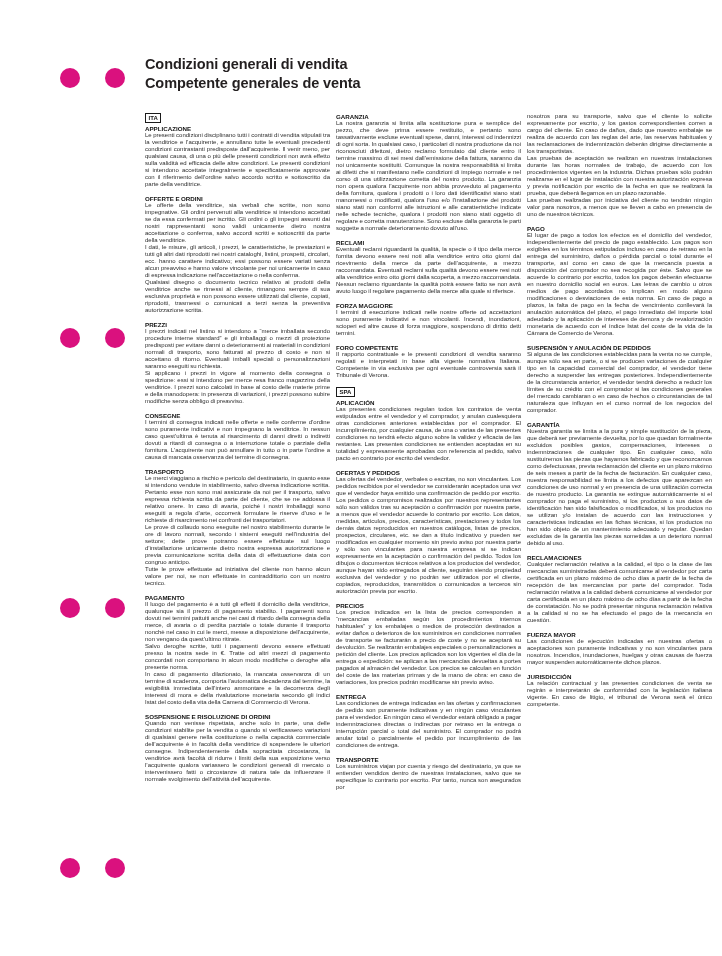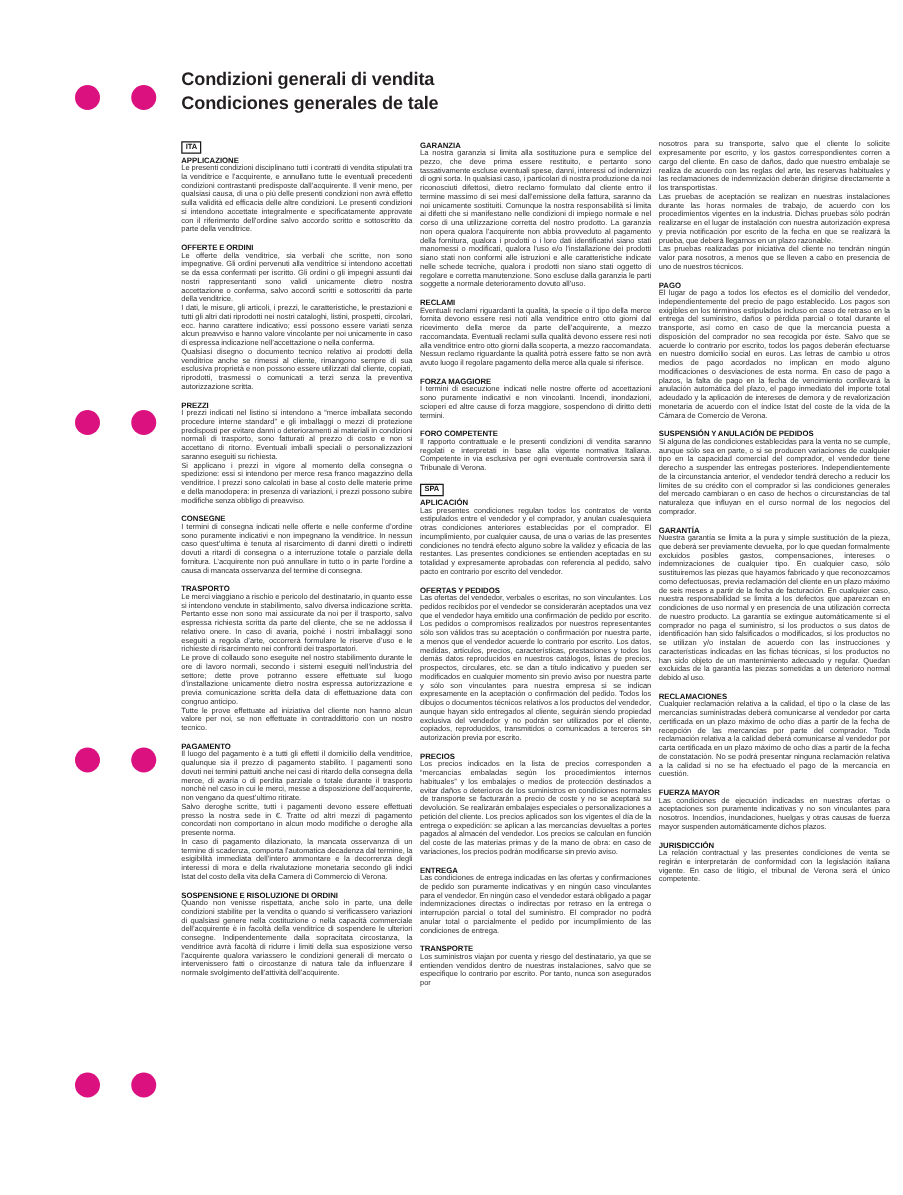--- a/index.html
+++ b/index.html
@@ -38,21 +38,21 @@
   <div class="dot" style="left: 60px; top: 328px; background: rgb(218, 17, 126);"></div>
   <div class="dot" style="left: 105px; top: 328px; background: rgb(218, 17, 126);"></div>
   <div class="dot" style="left: 60px; top: 598px; background: rgb(218, 17, 126);"></div>
   <div class="dot" style="left: 105px; top: 598px; background: rgb(218, 17, 126);"></div>
   <div class="dot" style="left: 60px; top: 858px; background: rgb(218, 17, 126);"></div>
   <div class="dot" style="left: 105px; top: 858px; background: rgb(218, 17, 126);"></div>
 
   <div class="content">
     <div class="title" style="color: rgb(35, 31, 32);">
       <div>Condizioni generali di vendita</div>
-      <div>Condiciones generales de tale</div>
+      <div>Competente generales de venta</div>
     </div>
 
     <div class="columns">
       <div class="col" lang="it" style="color: rgb(45, 45, 45);"><div class="lang-tag">ITA</div><h3 class="sec-h" style="margin-top: 1px;">APPLICAZIONE</h3><p class="para">Le presenti condizioni disciplinano tutti i contratti di vendita stipulati tra la venditrice e l’acquirente, e annullano tutte le eventuali precedenti condizioni contrastanti predisposte dall’acquirente. Il venir meno, per qualsiasi causa, di una o più delle presenti condizioni non avrà effetto sulla validità ed efficacia delle altre condizioni. Le presenti condizioni si intendono accettate integralmente e specificatamente approvate con il riferimento dell’ordine salvo accordo scritto e sottoscritto da parte della venditrice.</p><h3 class="sec-h">OFFERTE E ORDINI</h3><p class="para">Le offerte della venditrice, sia verbali che scritte, non sono impegnative. Gli ordini pervenuti alla venditrice si intendono accettati se da essa confermati per iscritto. Gli ordini o gli impegni assunti dai nostri rappresentanti sono validi unicamente dietro nostra accettazione o conferma, salvo accordi scritti e sottoscritti da parte della venditrice.</p><p class="para">I dati, le misure, gli articoli, i prezzi, le caratteristiche, le prestazioni e tutti gli altri dati riprodotti nei nostri cataloghi, listini, prospetti, circolari, ecc. hanno carattere indicativo; essi possono essere variati senza alcun preavviso e hanno valore vincolante per noi unicamente in caso di espressa indicazione nell’accettazione o nella conferma.</p><p class="para">Qualsiasi disegno o documento tecnico relativo ai prodotti della venditrice anche se rimessi al cliente, rimangono sempre di sua esclusiva proprietà e non possono essere utilizzati dal cliente, copiati, riprodotti, trasmessi o comunicati a terzi senza la preventiva autorizzazione scritta.</p><h3 class="sec-h">PREZZI</h3><p class="para">I prezzi indicati nel listino si intendono a “merce imballata secondo procedure interne standard” e gli imballaggi o mezzi di protezione predisposti per evitare danni o deterioramenti ai materiali in condizioni normali di trasporto, sono fatturati al prezzo di costo e non si accettano di ritorno. Eventuali imballi speciali o personalizzazioni saranno eseguiti su richiesta.</p><p class="para">Si applicano i prezzi in vigore al momento della consegna o spedizione: essi si intendono per merce resa franco magazzino della venditrice. I prezzi sono calcolati in base al costo delle materie prime e della manodopera: in presenza di variazioni, i prezzi possono subire modifiche senza obbligo di preavviso.</p><h3 class="sec-h">CONSEGNE</h3><p class="para">I termini di consegna indicati nelle offerte e nelle conferme d’ordine sono puramente indicativi e non impegnano la venditrice. In nessun caso quest’ultima è tenuta al risarcimento di danni diretti o indiretti dovuti a ritardi di consegna o a interruzione totale o parziale della fornitura. L’acquirente non può annullare in tutto o in parte l’ordine a causa di mancata osservanza del termine di consegna.</p><h3 class="sec-h">TRASPORTO</h3><p class="para">Le merci viaggiano a rischio e pericolo del destinatario, in quanto esse si intendono vendute in stabilimento, salvo diversa indicazione scritta. Pertanto esse non sono mai assicurate da noi per il trasporto, salvo espressa richiesta scritta da parte del cliente, che se ne addossa il relativo onere. In caso di avaria, poiché i nostri imballaggi sono eseguiti a regola d’arte, occorrerà formulare le riserve d’uso e le richieste di risarcimento nei confronti dei trasportatori.</p><p class="para">Le prove di collaudo sono eseguite nel nostro stabilimento durante le ore di lavoro normali, secondo i sistemi eseguiti nell’industria del settore; dette prove potranno essere effettuate sul luogo d’installazione unicamente dietro nostra espressa autorizzazione e previa comunicazione scritta della data di effettuazione data con congruo anticipo.</p><p class="para">Tutte le prove effettuate ad iniziativa del cliente non hanno alcun valore per noi, se non effettuate in contraddittorio con un nostro tecnico.</p><h3 class="sec-h">PAGAMENTO</h3><p class="para">Il luogo del pagamento è a tutti gli effetti il domicilio della venditrice, qualunque sia il prezzo di pagamento stabilito. I pagamenti sono dovuti nei termini pattuiti anche nei casi di ritardo della consegna della merce, di avaria o di perdita parziale o totale durante il trasporto nonchè nel caso in cui le merci, messe a disposizione dell’acquirente, non vengano da quest’ultimo ritirate.</p><p class="para">Salvo deroghe scritte, tutti i pagamenti devono essere effettuati presso la nostra sede in €. Tratte od altri mezzi di pagamento concordati non comportano in alcun modo modifiche o deroghe alla presente norma.</p><p class="para">In caso di pagamento dilazionato, la mancata osservanza di un termine di scadenza, comporta l’automatica decadenza dal termine, la esigibilità immediata dell’intero ammontare e la decorrenza degli interessi di mora e della rivalutazione monetaria secondo gli indici Istat del costo della vita della Camera di Commercio di Verona.</p><h3 class="sec-h">SOSPENSIONE E RISOLUZIONE DI ORDINI</h3><p class="para">Quando non venisse rispettata, anche solo in parte, una delle condizioni stabilite per la vendita o quando si verificassero variazioni di qualsiasi genere nella costituzione o nella capacità commerciale dell’acquirente è in facoltà della venditrice di sospendere le ulteriori consegne. Indipendentemente dalla sopracitata circostanza, la venditrice avrà facoltà di ridurre i limiti della sua esposizione verso l’acquirente qualora variassero le condizioni generali di mercato o intervenissero fatti o circostanze di natura tale da influenzare il normale svolgimento dell’attività dell’acquirente.</p></div>
       <div class="col" lang="it" style="color: rgb(45, 45, 45);"><h3 class="sec-h">GARANZIA</h3><p class="para">La nostra garanzia si limita alla sostituzione pura e semplice del pezzo, che deve prima essere restituito, e pertanto sono tassativamente escluse eventuali spese, danni, interessi od indennizzi di ogni sorta. In qualsiasi caso, i particolari di nostra produzione da noi riconosciuti difettosi, dietro reclamo formulato dal cliente entro il termine massimo di sei mesi dall’emissione della fattura, saranno da noi unicamente sostituiti. Comunque la nostra responsabilità si limita ai difetti che si manifestano nelle condizioni di impiego normale e nel corso di una utilizzazione corretta del nostro prodotto. La garanzia non opera qualora l’acquirente non abbia provveduto al pagamento della fornitura, qualora i prodotti o i loro dati identificativi siano stati manomessi o modificati, qualora l’uso e/o l’installazione dei prodotti siano stati non conformi alle istruzioni e alle caratteristiche indicate nelle schede tecniche, qualora i prodotti non siano stati oggetto di regolare e corretta manutenzione. Sono escluse dalla garanzia le parti soggette a normale deterioramento dovuto all’uso.</p><h3 class="sec-h">RECLAMI</h3><p class="para">Eventuali reclami riguardanti la qualità, la specie o il tipo della merce fornita devono essere resi noti alla venditrice entro otto giorni dal ricevimento della merce da parte dell’acquirente, a mezzo raccomandata. Eventuali reclami sulla qualità devono essere resi noti alla venditrice entro otto giorni dalla scoperta, a mezzo raccomandata. Nessun reclamo riguardante la qualità potrà essere fatto se non avrà avuto luogo il regolare pagamento della merce alla quale si riferisce.</p><h3 class="sec-h">FORZA MAGGIORE</h3><p class="para">I termini di esecuzione indicati nelle nostre offerte od accettazioni sono puramente indicativi e non vincolanti. Incendi, inondazioni, scioperi ed altre cause di forza maggiore, sospendono di diritto detti termini.</p><h3 class="sec-h">FORO COMPETENTE</h3><p class="para">Il rapporto contrattuale e le presenti condizioni di vendita saranno regolati e interpretati in base alla vigente normativa Italiana. Competente in via esclusiva per ogni eventuale controversia sarà il Tribunale di Verona.</p><div class="lang-tag">SPA</div><h3 class="sec-h" style="margin-top: 1px;">APLICACIÓN</h3><p class="para">Las presentes condiciones regulan todos los contratos de venta estipulados entre el vendedor y el comprador, y anulan cualesquiera otras condiciones anteriores establecidas por el comprador. El incumplimiento, por cualquier causa, de una o varias de las presentes condiciones no tendrá efecto alguno sobre la validez y eficacia de las restantes. Las presentes condiciones se entienden aceptadas en su totalidad y expresamente aprobadas con referencia al pedido, salvo pacto en contrario por escrito del vendedor.</p><h3 class="sec-h">OFERTAS Y PEDIDOS</h3><p class="para">Las ofertas del vendedor, verbales o escritas, no son vinculantes. Los pedidos recibidos por el vendedor se considerarán aceptados una vez que el vendedor haya emitido una confirmación de pedido por escrito. Los pedidos o compromisos realizados por nuestros representantes sólo son válidos tras su aceptación o confirmación por nuestra parte, a menos que el vendedor acuerde lo contrario por escrito. Los datos, medidas, artículos, precios, características, prestaciones y todos los demás datos reproducidos en nuestros catálogos, listas de precios, prospectos, circulares, etc. se dan a título indicativo y pueden ser modificados en cualquier momento sin previo aviso por nuestra parte y sólo son vinculantes para nuestra empresa si se indican expresamente en la aceptación o confirmación del pedido. Todos los dibujos o documentos técnicos relativos a los productos del vendedor, aunque hayan sido entregados al cliente, seguirán siendo propiedad exclusiva del vendedor y no podrán ser utilizados por el cliente, copiados, reproducidos, transmitidos o comunicados a terceros sin autorización previa por escrito.</p><h3 class="sec-h">PRECIOS</h3><p class="para">Los precios indicados en la lista de precios corresponden a “mercancías embaladas según los procedimientos internos habituales” y los embalajes o medios de protección destinados a evitar daños o deterioros de los suministros en condiciones normales de transporte se facturarán a precio de coste y no se aceptará su devolución. Se realizarán embalajes especiales o personalizaciones a petición del cliente. Los precios aplicados son los vigentes el día de la entrega o expedición: se aplican a las mercancías devueltas a portes pagados al almacén del vendedor. Los precios se calculan en función del coste de las materias primas y de la mano de obra: en caso de variaciones, los precios podrán modificarse sin previo aviso.</p><h3 class="sec-h">ENTREGA</h3><p class="para">Las condiciones de entrega indicadas en las ofertas y confirmaciones de pedido son puramente indicativas y en ningún caso vinculantes para el vendedor. En ningún caso el vendedor estará obligado a pagar indemnizaciones directas o indirectas por retraso en la entrega o interrupción parcial o total del suministro. El comprador no podrá anular total o parcialmente el pedido por incumplimiento de las condiciones de entrega.</p><h3 class="sec-h">TRANSPORTE</h3><p class="para">Los suministros viajan por cuenta y riesgo del destinatario, ya que se entienden vendidos dentro de nuestras instalaciones, salvo que se especifique lo contrario por escrito. Por tanto, nunca son asegurados por</p></div>
       <div class="col" lang="es" style="color: rgb(45, 45, 45);">
           <p class="para">nosotros para su transporte, salvo que el cliente lo solicite expresamente por escrito, y los gastos correspondientes corren a cargo del cliente. En caso de daños, dado que nuestro embalaje se realiza de acuerdo con las reglas del arte, las reservas habituales y las reclamaciones de indemnización deberán dirigirse directamente a los transportistas.</p>
           <p class="para">Las pruebas de aceptación se realizan en nuestras instalaciones durante las horas normales de trabajo, de acuerdo con los procedimientos vigentes en la industria. Dichas pruebas sólo podrán realizarse en el lugar de instalación con nuestra autorización expresa y previa notificación por escrito de la fecha en que se realizará la prueba, que deberá llegarnos en un plazo razonable.</p>
           <p class="para">Las pruebas realizadas por iniciativa del cliente no tendrán ningún valor para nosotros, a menos que se lleven a cabo en presencia de uno de nuestros técnicos.</p>
           <h3 class="sec-h">PAGO</h3>

